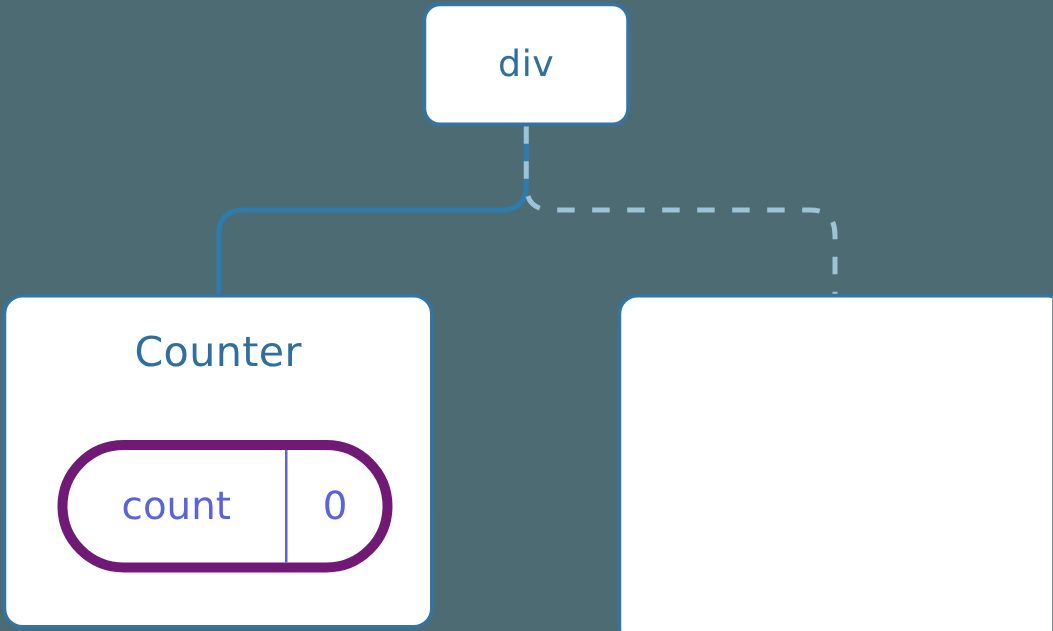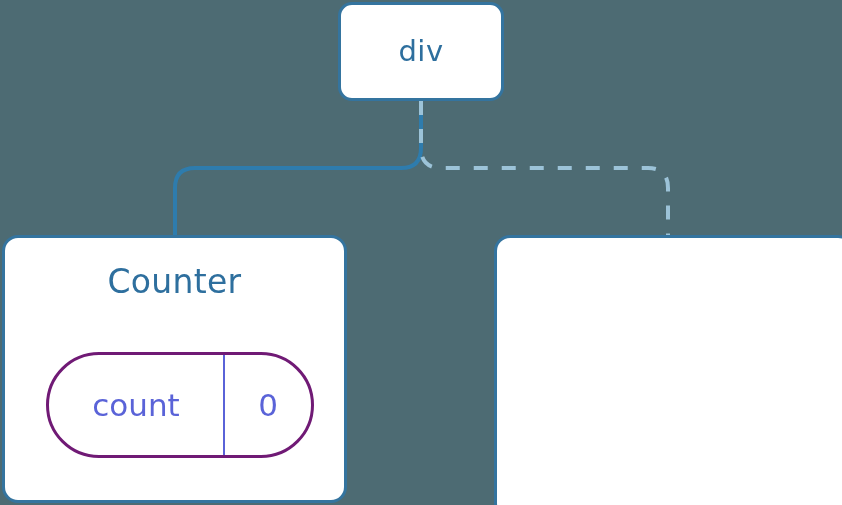--- a/index.html
+++ b/index.html
@@ -71,21 +71,21 @@
     letter-spacing: 0.3px;
   }
 
   
   .state-pill {
     position: absolute;
     left: 41px;
     top: 114px;
     width: 268px;
     height: 106px;
-    border: 3px solid #701a75;
+    border: 8px solid #701a75;
     border-radius: 53px;
     box-sizing: border-box;
     display: flex;
     align-items: stretch;
   }
   .state-pill .pill-key {
     flex: 0 0 174px;
     display: flex;
     align-items: center;
     justify-content: center;

